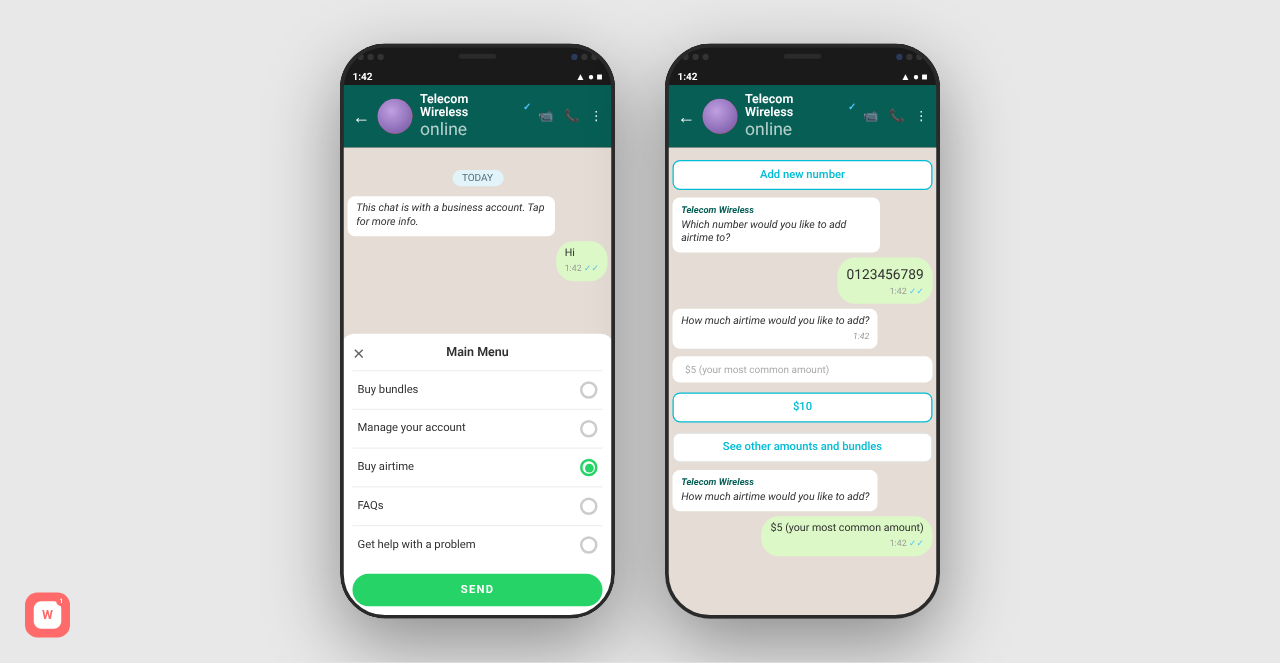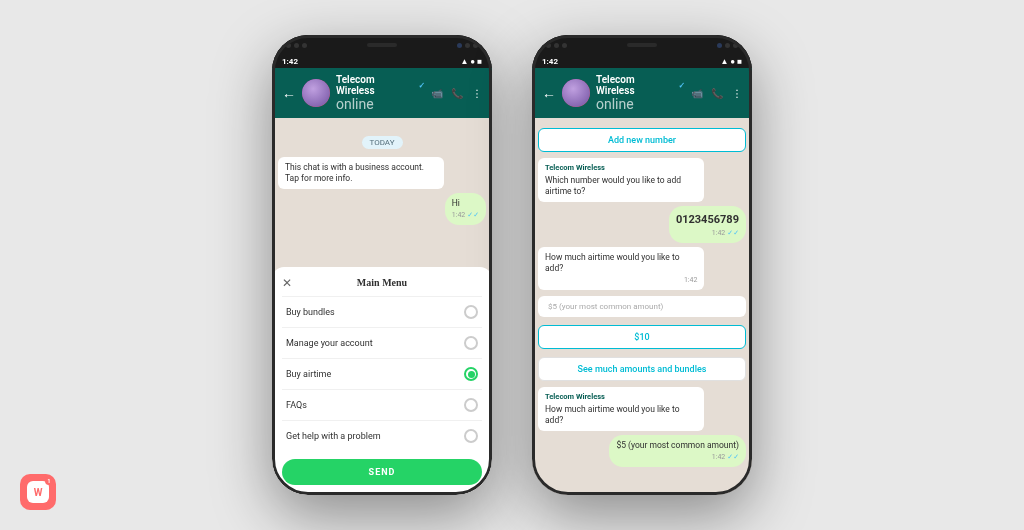--- a/index.html
+++ b/index.html
@@ -139,20 +139,21 @@
     }
     .msg-received {
       background: white;
       border-radius: 6px;
       padding: 5px 7px;
       max-width: 80%;
       align-self: flex-start;
       font-size: 8.5px;
       color: #303030;
       line-height: 1.3;
+      font-style: italic;
     }
     .msg-sent {
       background: #dcf8c6;
       border-radius: 14px;
       padding: 5px 7px;
       max-width: 80%;
       align-self: flex-end;
       font-size: 8.5px;
       color: #303030;
       line-height: 1.3;
@@ -211,21 +212,20 @@
     .menu-close {
       position: absolute;
       left: 0;
       color: #666;
       font-size: 12px;
     }
     .menu-title {
       font-size: 10px;
       font-weight: 600;
       color: #303030;
-      font-family: Liberation Serif, serif;
     }
     .menu-item {
       display: flex;
       align-items: center;
       justify-content: space-between;
       padding: 8px 4px;
       border-top: 1px solid #f0f0f0;
       font-size: 9px;
       color: #303030;
     }
@@ -351,21 +351,21 @@
     }
     .sensor.cam { background: #2a3a5a; }
     .speaker-bar {
       width: 30px;
       height: 4px;
       background: #2a2a2a;
       border-radius: 2px;
     }
     .msg-number {
       font-size: 11px;
-      font-weight: 700;
+      font-weight: 400;
       color: #303030;
       margin-top: 2px;
     }
   </style>
 </head>
 <body>
 
 <div class="scene">
   <div class="phone">
 
@@ -524,21 +524,21 @@
           <span>How much airtime would you like to add?</span>
           <div class="msg-time">
             <span>1:42</span>
           </div>
         </div>
 
         <div class="chat-input-placeholder">$5 (your most common amount)</div>
 
         <div class="chat-button filled">$10</div>
 
-        <div class="chat-button">See much amounts and bundles</div>
+        <div class="chat-button">See other amounts and bundles</div>
 
         <div class="msg-received">
           <div class="msg-business-name">Telecom Wireless</div>
           <span>How much airtime would you like to add?</span>
         </div>
 
         <div class="msg-sent">
           <span>$5 (your most common amount)</span>
           <div class="msg-time">
             <span>1:42</span>

